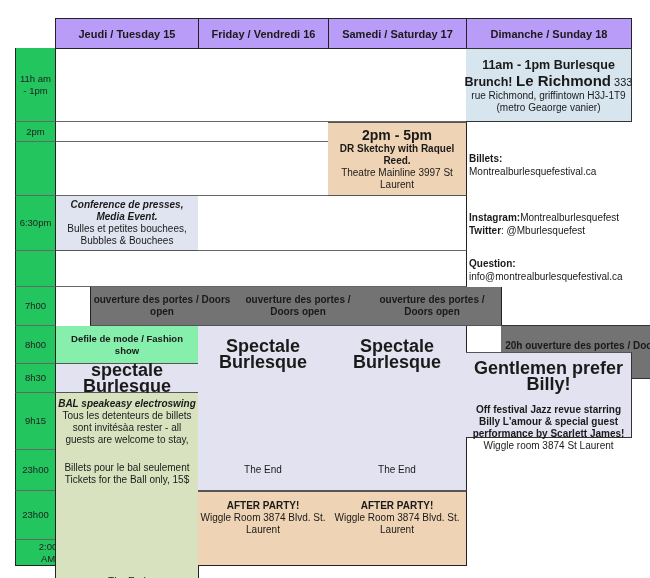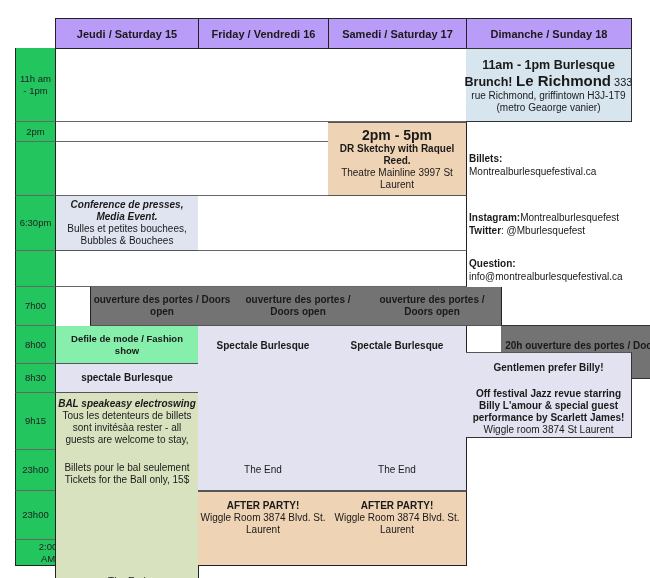--- a/index.html
+++ b/index.html
@@ -14,29 +14,29 @@
   .plain { background:#fff; border-right:1.5px solid #222; border-bottom:1px solid #666; }
   .blue { background:#dfe4f0; }
   .rose { background:#737373; font-weight:bold;margin-left:35px; }
   .pink { background:#86efac; }
   .lav { background:#e3e2f0; }
   .green { background:#d9e2bf; }
   .peach { background:#efd3b5; }
   .sunblue { background:#d7e5ef; border:1.5px solid #333; }
   .b { font-weight:bold; }
   .bi { font-weight:bold; font-style:italic; }
-  .big { font-weight:bold; font-size:10px; line-height:16px; }
+  .big { font-weight:bold; font-size:18px; line-height:16px; }
   .info { position:absolute; left:469px; font-size:10px; line-height:13px; text-align:left; }
   .info .lbl { font-weight:bold; }
   .bl { border-right:1.5px solid #222; border-bottom:1px solid #555; }
 </style>
 </head>
 <body>
 
-<div class="cell hdr" style="left:55px;top:18px;width:144px;height:31px;">Jeudi / Saturday 15</div>
+<div class="cell hdr" style="left:55px;top:18px;width:144px;height:31px;">Jeudi / Tuesday 15</div>
 <div class="cell hdr" style="left:198px;top:18px;width:131px;height:31px;">Friday / Vendredi 16</div>
 <div class="cell hdr" style="left:328px;top:18px;width:139px;height:31px;">Samedi / Saturday 17</div>
 <div class="cell hdr" style="left:466px;top:18px;width:166px;height:31px;">Dimanche / Sunday 18</div>
 
 <div style="position:absolute;left:15px;top:48px;width:41px;height:518px;border-top:1.5px solid #222;border-bottom:1.5px solid #222;box-sizing:border-box;"></div>
 <div class="cell time" style="left:15px;top:48px;width:41px;height:74px;">11h am - 1pm</div>
 <div class="cell time" style="left:15px;top:122px;width:41px;height:20px;">2pm</div>
 <div class="cell time" style="left:15px;top:142px;width:41px;height:54px;"></div>
 <div class="cell time" style="left:15px;top:196px;width:41px;height:55px;">6:30pm</div>
 <div class="cell time" style="left:15px;top:251px;width:41px;height:36px;"></div>

